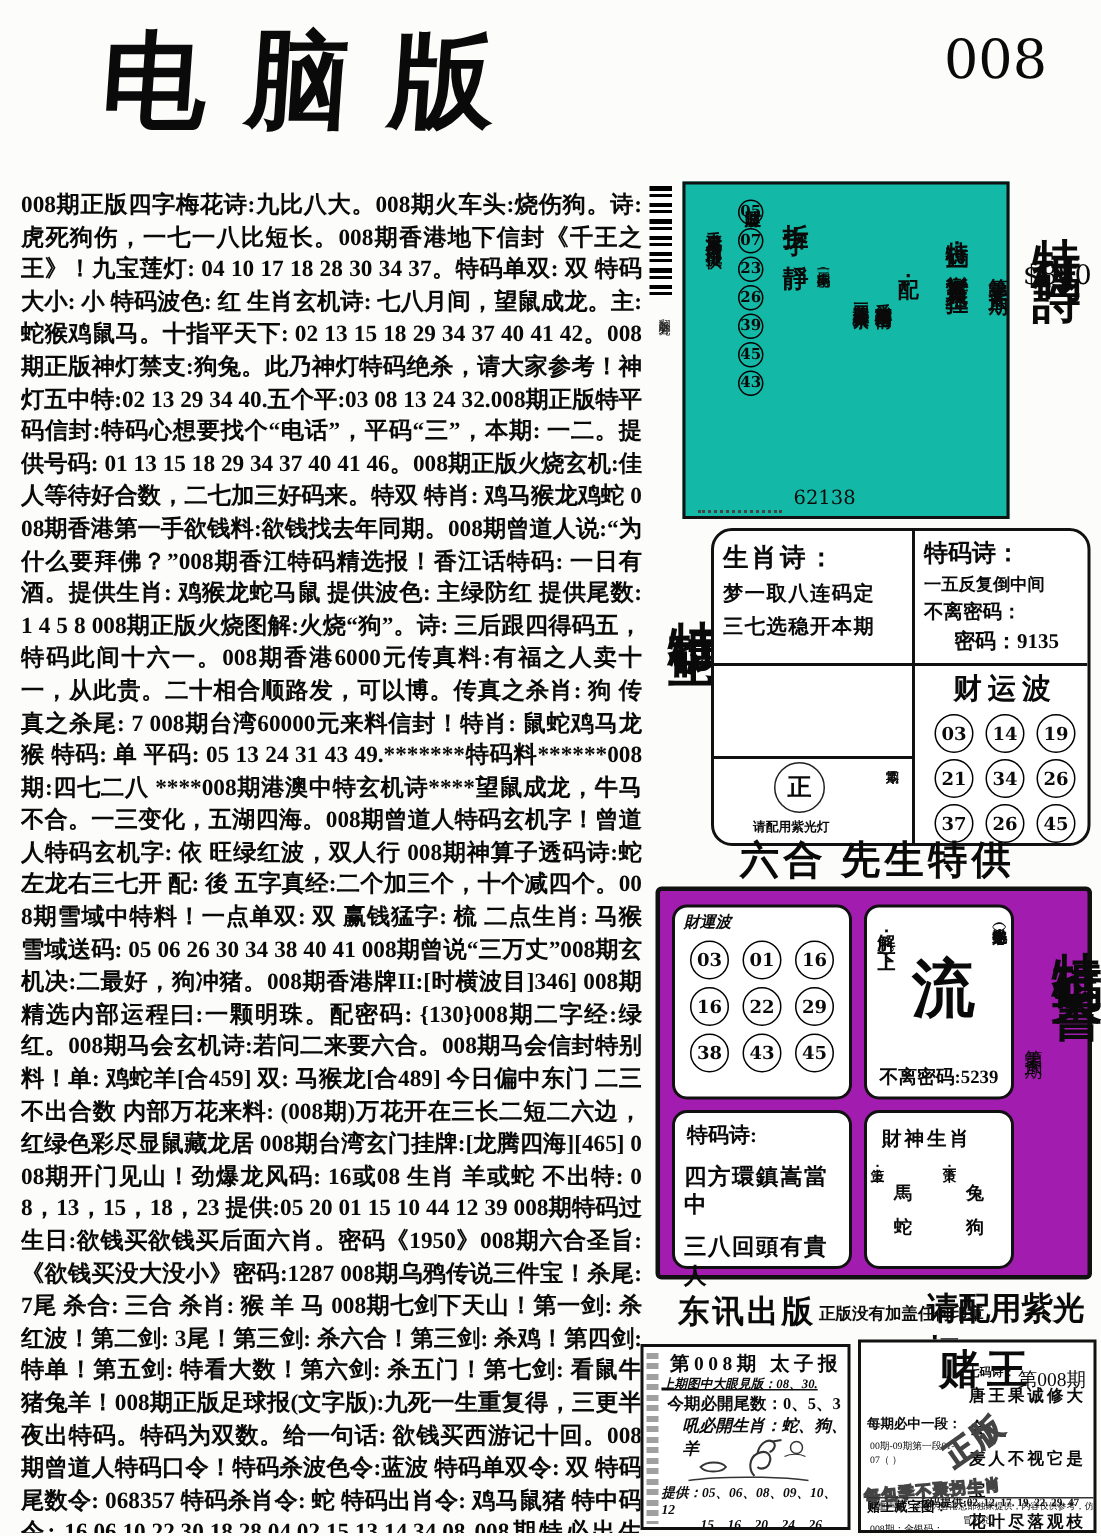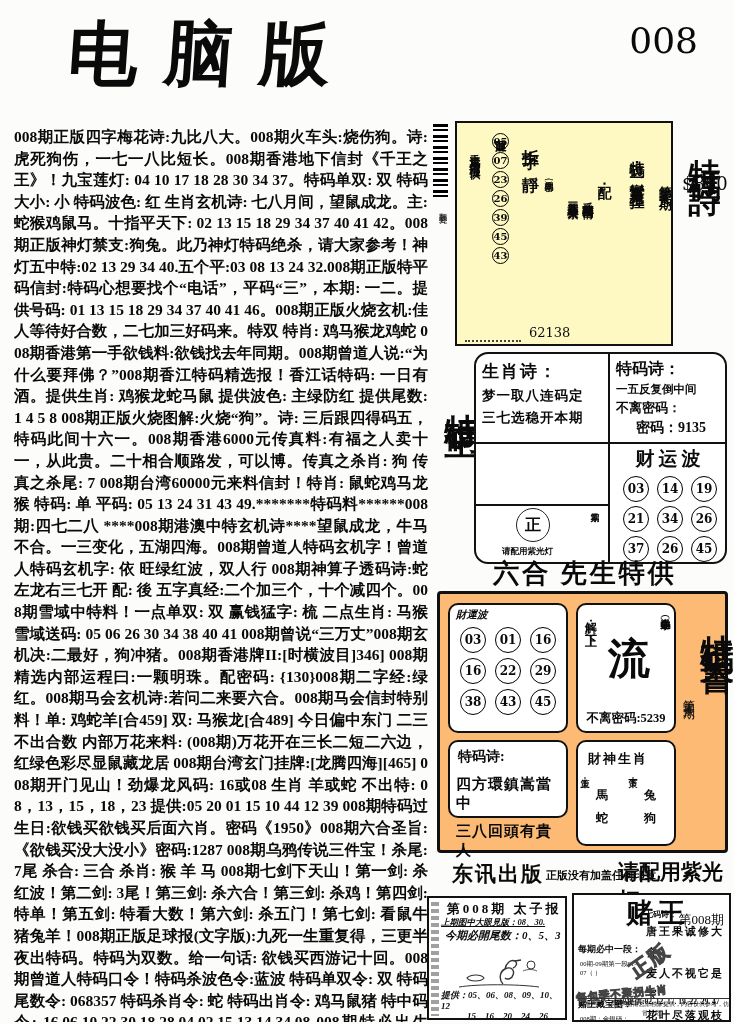--- a/index.html
+++ b/index.html
@@ -21,21 +21,21 @@
     overflow:hidden; font-size:15.5px; line-height:21.6px; font-weight:bold;
     text-align:justify; word-break:break-all; }
 
   
   .barcode { position:absolute; left:433px; top:124px; width:15px; height:74px;
     background:repeating-linear-gradient(180deg,#000 0 3px,#fff 3px 5px,#000 5px 7px,#fff 7px 11px); }
   .side-note { position:absolute; left:436px; top:206px; font-size:8px; color:#222; letter-spacing:1px; }
 
   
   .ad-box { position:absolute; left:455px; top:121px; width:218px; height:225px;
-    border:2px solid #111; background:#fef9c3; }
+    border:2px solid #111; background:#14b8a6; }
   .ad-flex { position:absolute; inset:4px; display:flex; flex-direction:row; }
   .ad-provider { font-size:11px; font-weight:bold; margin:18px 2px 0 6px; letter-spacing:2px; }
   .ad-circles { display:flex; flex-direction:column; align-items:center; margin:4px 4px 0 8px; }
   .ad-circles .lbl { font-size:11px; font-weight:bold; margin-bottom:2px; }
   .c17 { width:17px; height:17px; border:1px solid #000; border-radius:50%;
     display:flex; align-items:center; justify-content:center; font-size:10px; font-weight:bold;
     margin-bottom:2px; font-family:"DejaVu Serif",serif; }
   .ad-chai { display:flex; flex-direction:row; margin:8px 2px 0 6px; }
   .ad-chai .main { font-size:17px; font-weight:bold; letter-spacing:4px; }
   .ad-chai .note { font-size:9px; margin-top:40px; }
@@ -80,32 +80,32 @@
   .mb-br .h { font-size:19px; font-weight:bold; letter-spacing:4px; }
   .crow { display:flex; justify-content:center; gap:8px; margin-top:4px; }
   .c26 { width:26px; height:26px; border:1.5px solid #000; border-radius:50%;
     display:flex; align-items:center; justify-content:center; font-size:12px; font-weight:bold;
     font-family:"DejaVu Serif",serif; }
 
   
   .liuhe-title { position:absolute; left:440px; top:556px; width:290px; text-align:center;
     font-size:26px; font-weight:bold; letter-spacing:3px; }
   .liuhe-box { position:absolute; left:437px; top:591px; width:291px; height:262px;
-    border:3px solid #111; border-radius:4px; background:#fdba74; }
+    border:3px solid #111; border-radius:4px; background:#a21caf; }
   .rbx { position:absolute; border:2px solid #111; border-radius:10px; background:#fff; }
   .lh-cw { left:8px; top:9px; width:120px; height:130px; }
   .lh-cw .lbl { font-size:10.5px; font-weight:bold; font-style:italic; margin:3px 0 0 6px; }
   .lh-cw .crow { gap:9px; margin-top:5px; }
   .lh-jie { left:136px; top:9px; width:100px; height:130px; }
   .lh-jie .jl { position:absolute; left:4px; top:8px; font-size:12px; font-weight:bold; }
   .lh-jie .big { position:absolute; left:30px; top:26px; font-size:42px; font-weight:bold; }
   .lh-jie .jr { position:absolute; right:2px; top:6px; font-size:10px; font-weight:bold; }
   .lh-jie .mm { position:absolute; left:0; bottom:4px; width:100%; text-align:center;
     font-size:12.5px; font-weight:bold; }
-  .lh-ts { left:8px; top:146px; width:120px; height:78px; }
+  .lh-ts { left:8px; top:146px; width:120px; height:106px; }
   .lh-ts .h { font-size:14px; font-weight:bold; margin:6px 0 0 8px; }
   .lh-ts .l { font-size:15px; font-weight:bold; margin:9px 0 0 6px; letter-spacing:1px; }
   .lh-cs { left:136px; top:146px; width:100px; height:106px; }
   .lh-cs .h { font-size:13px; font-weight:bold; margin:8px 0 0 10px; letter-spacing:2px; }
   .lh-cs .grid { display:flex; margin-top:4px; }
   .lh-cs .col { width:50%; text-align:center; }
   .lh-cs .col .lab { font-size:9px; font-weight:bold; }
   .lh-cs .col .an { font-size:12px; font-weight:bold; margin-top:6px; }
   .lh-issue { position:absolute; left:240px; top:96px; font-size:12px; letter-spacing:2px; }
   .lh-book { position:absolute; left:254px; top:14px; font-size:33px; font-weight:bold; letter-spacing:9px; }
@@ -116,21 +116,21 @@
   .pub-uv { position:absolute; left:618px; top:858px; font-size:21px; font-weight:bold; }
 
   
   .tzb { position:absolute; left:427px; top:896px; width:140px; height:124px;
     border:2px solid #111; background:#fff; overflow:hidden; }
   .tzb-strip { position:absolute; left:2px; top:4px; width:8px; height:114px;
     background:repeating-linear-gradient(180deg,#777 0 4px,#fff 4px 7px); opacity:.7; }
   .tzb-title { position:absolute; left:14px; top:2px; width:122px; text-align:center;
     font-size:13px; font-weight:bold; letter-spacing:3px; }
   .tzb-l1 { position:absolute; left:12px; top:19px; font-size:8.5px; font-style:italic; font-weight:bold;text-decoration:underline; }
-  .tzb-l2 { position:absolute; left:16px; top:30px; font-size:11px; font-style:italic; font-weight:bold; }
+  .tzb-l2 { position:absolute; left:16px; top:30px; font-size:11px; font-weight:bold; }
   .tzb-l3 { position:absolute; left:26px; top:45px; font-size:11px; font-style:italic; font-weight:bold; }
   .tzb-sketch { position:absolute; left:28px; top:58px; }
   .tzb-tg { position:absolute; left:12px; top:92px; font-size:9px; font-style:italic; font-weight:bold; line-height:10.5px; }
   .tzb-tg .ind { padding-left:26px; }
 
   
   .dw { position:absolute; left:572px; top:893px; width:159px; height:129px;
     border:2px solid #111; background:#fff; overflow:hidden; }
   .dw-title { position:absolute; left:52px; top:0px; font-size:27px; font-weight:bold; letter-spacing:5px; }
   .dw-issue { position:absolute; right:5px; top:16px; font-size:13px; }
@@ -285,20 +285,21 @@
 
 <div class="pub">东讯出版</div>
 <div class="pub-note">正版没有加盖任何印章</div>
 <div class="pub-uv">请配用紫光灯</div>
 
 <div class="tzb">
   <div class="tzb-strip"></div>
   <div class="tzb-title">第008期 太子报</div>
   <div class="tzb-l1">上期图中大眼見版：08、30.</div>
   <div class="tzb-l2">今期必開尾数：0、5、3</div>
+  <div class="tzb-l3">吼必開生肖：蛇、狗、羊</div>
   <svg class="tzb-sketch" width="84" height="34" viewBox="0 0 84 34">
     <path d="M46 28 C42 24 42 16 48 13 C54 10 58 14 56 19 C55 23 50 24 48 22 M48 13 C49 7 54 3 58 5 C61 7 59 11 56 12" fill="none" stroke="#333" stroke-width="1.4"></path>
     <path d="M58 5 L64 4" stroke="#333" stroke-width="1.4"></path>
     <path d="M10 22 C14 18 24 18 27 22 C24 26 13 26 10 22 Z" fill="none" stroke="#333" stroke-width="1.2"></path>
     <circle cx="74" cy="9" r="4" fill="none" stroke="#333" stroke-width="1"></circle>
     <path d="M2 31 C20 28 60 28 82 31" fill="none" stroke="#333" stroke-width="1"></path>
     <path d="M66 15 C70 13 76 13 80 15" fill="none" stroke="#333" stroke-width="0.8"></path>
   </svg>
   <div class="tzb-tg">
     <div>提供：05、06、08、09、10、12</div>

